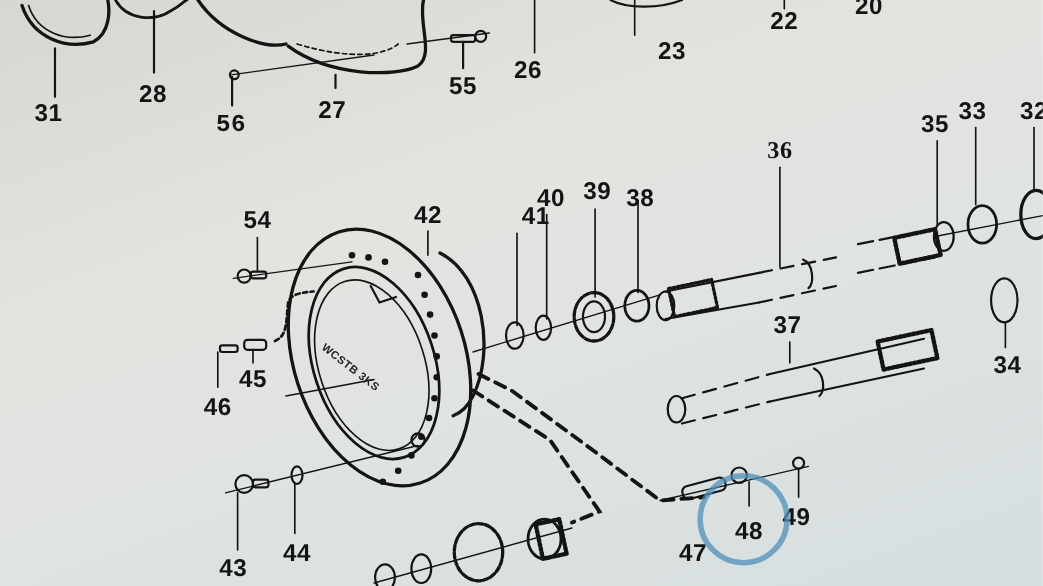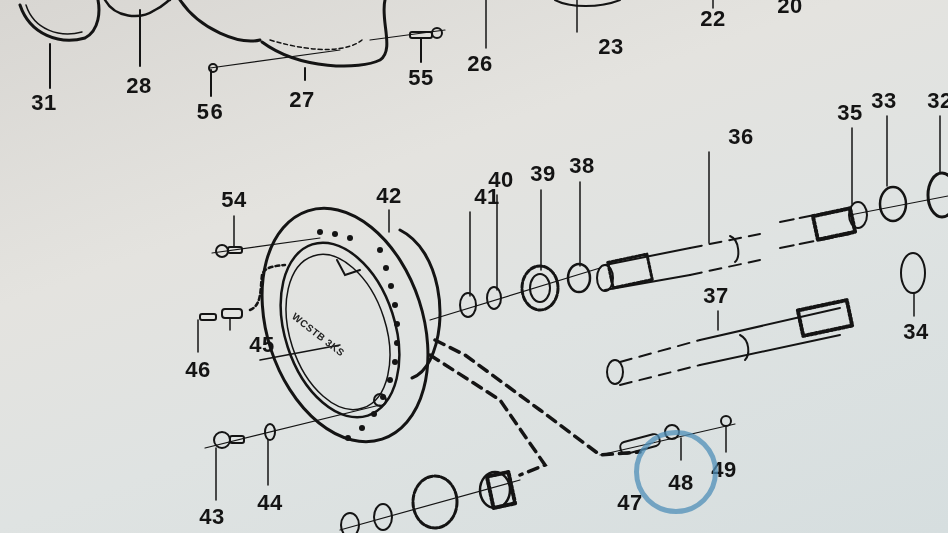--- a/index.html
+++ b/index.html
@@ -193,33 +193,33 @@
 <div id="labels">
       <span class="lbl" style="left: 44px; top: 103px;">31</span>
       <span class="lbl" style="left: 139px; top: 86px;">28</span>
       <span class="lbl" style="left: 210px; top: 114px; font-family: Liberation Mono, monospace;">56</span>
       <span class="lbl" style="left: 302px; top: 100px;">27</span>
       <span class="lbl" style="left: 421px; top: 78px;">55</span>
       <span class="lbl" style="left: 480px; top: 64px;">26</span>
       <span class="lbl" style="left: 577px; top: 47px; margin-left: 34px;">23</span>
       <span class="lbl" style="left: 713px; top: 19px;">22</span>
       <span class="lbl" style="left: 790px; top: 6px;">20</span>
-      <span class="lbl" style="left: 741px; top: 137px;">36</span>
+      <span class="lbl" style="left: 709px; top: 137px; font-family: Liberation Serif, serif;">36</span>
       <span class="lbl" style="left: 850px; top: 113px;">35</span>
       <span class="lbl" style="left: 884px; top: 101px;">33</span>
       <span class="lbl" style="left: 940px; top: 101px;">32</span>
       <span class="lbl" style="left: 234px; top: 200px;">54</span>
       <span class="lbl" style="left: 389px; top: 196px;">42</span>
       <span class="lbl" style="left: 470px; top: 197px; margin-left: 17px;">41</span>
       <span class="lbl" style="left: 501px; top: 180px;">40</span>
       <span class="lbl" style="left: 543px; top: 174px;">39</span>
-      <span class="lbl" style="left: 582px; top: 166px;">38</span>
+      <span class="lbl" style="left: 582px; top: 180px;">38</span>
       <span class="lbl" style="left: 716px; top: 296px;">37</span>
       <span class="lbl" style="left: 916px; top: 332px;">34</span>
-      <span class="lbl" style="left: 230px; top: 345px; margin-left: 32px;">45</span>
+      <span class="lbl" style="left: 230px; top: 345px;">45</span>
       <span class="lbl" style="left: 198px; top: 370px;">46</span>
       <span class="lbl" style="left: 212px; top: 517px;">43</span>
       <span class="lbl" style="left: 270px; top: 503px;">44</span>
       <span class="lbl" style="left: 630px; top: 503px;">47</span>
       <span class="lbl" style="left: 681px; top: 483px;">48</span>
       <span class="lbl" style="left: 724px; top: 470px;">49</span>
     </div>
 
 <div class="highlight" id="hl" style="left: 634px; top: 430px; width: 84px; height: 84px; border-color: rgb(79, 143, 184);"></div>
 

